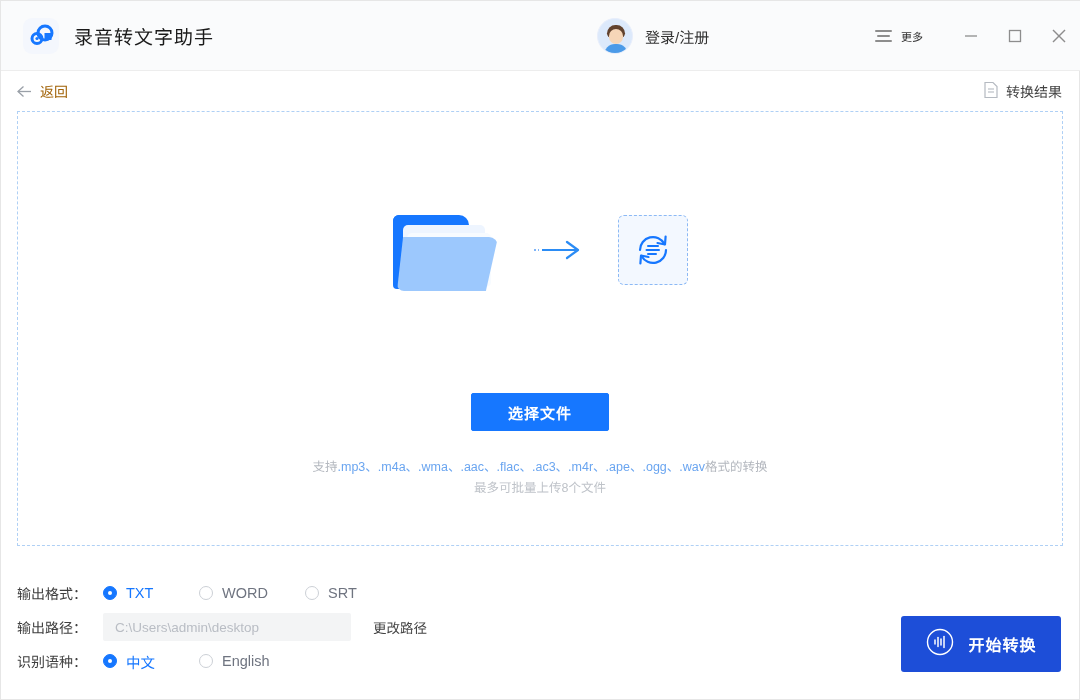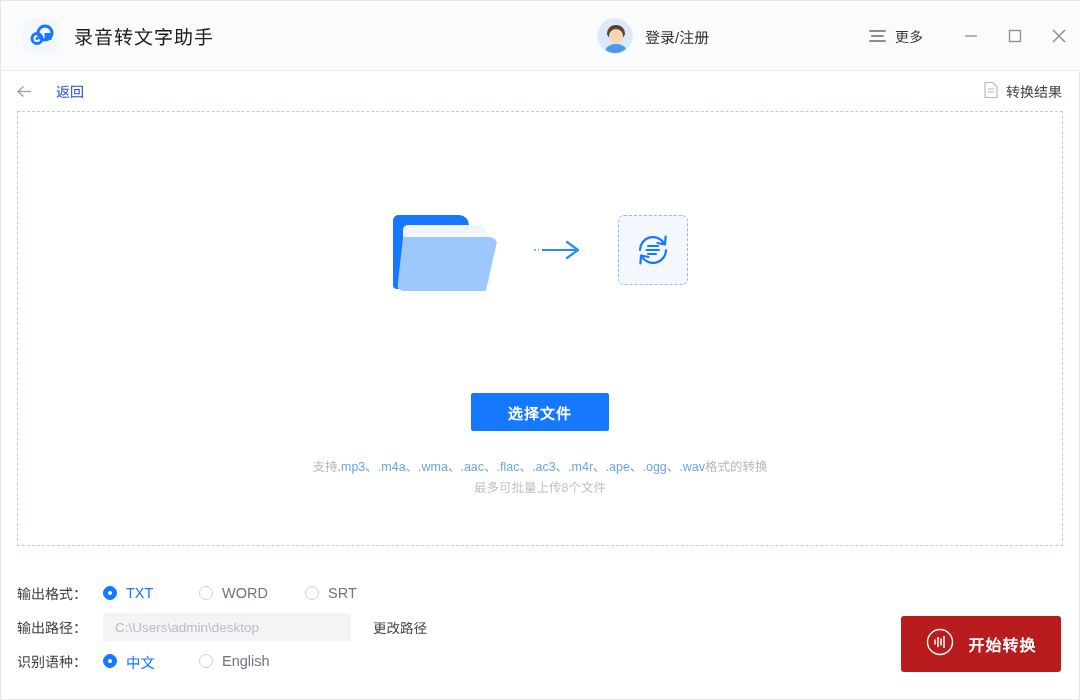--- a/index.html
+++ b/index.html
@@ -123,21 +123,21 @@
     height: 2px;
     background: #8d8d8d;
     margin-bottom: 3px;
     border-radius: 1px;
   }
   .more-lines i:nth-child(1) { width: 17px; }
   .more-lines i:nth-child(2) { width: 13px; margin-left: 2px; }
   .more-lines i:nth-child(3) { width: 17px; margin-bottom: 0; }
   .more-label {
     margin-left: 9px;
-    font-size: 14px;
+    font-size: 11px;
     color: #333;
   }
   .win-btn {
     width: 44px;
     height: 70px;
     display: flex;
     align-items: center;
     justify-content: center;
     cursor: pointer;
   }
@@ -157,23 +157,23 @@
     display: flex;
     align-items: center;
     margin-left: 15px;
     cursor: pointer;
   }
   .back-icon {
     width: 17px; height: 17px;
     display: flex; align-items: center; justify-content: center;
   }
   .back-label {
-    margin-left: 23px;
+    margin-left: 7px;
     font-size: 14px;
-    color: #1d4ed8;
+    color: #a16207;
   }
   .result-btn {
     position: absolute;
     right: 17px;
     display: flex;
     align-items: flex-start;
     cursor: pointer;
   }
   .doc-icon {
     width: 16px; height: 18px;
@@ -406,21 +406,21 @@
     cursor: pointer;
   }
 
   
   .start-btn {
     position: absolute;
     left: 900px;
     top: 615px;
     width: 160px;
     height: 56px;
-    background: #b91c1c;
+    background: #1d4ed8;
     border-radius: 3px;
     display: flex;
     align-items: center;
     justify-content: center;
     cursor: default;
   }
   .start-label {
     margin-left: 13px;
     color: #ffffff;
     font-size: 16px;

